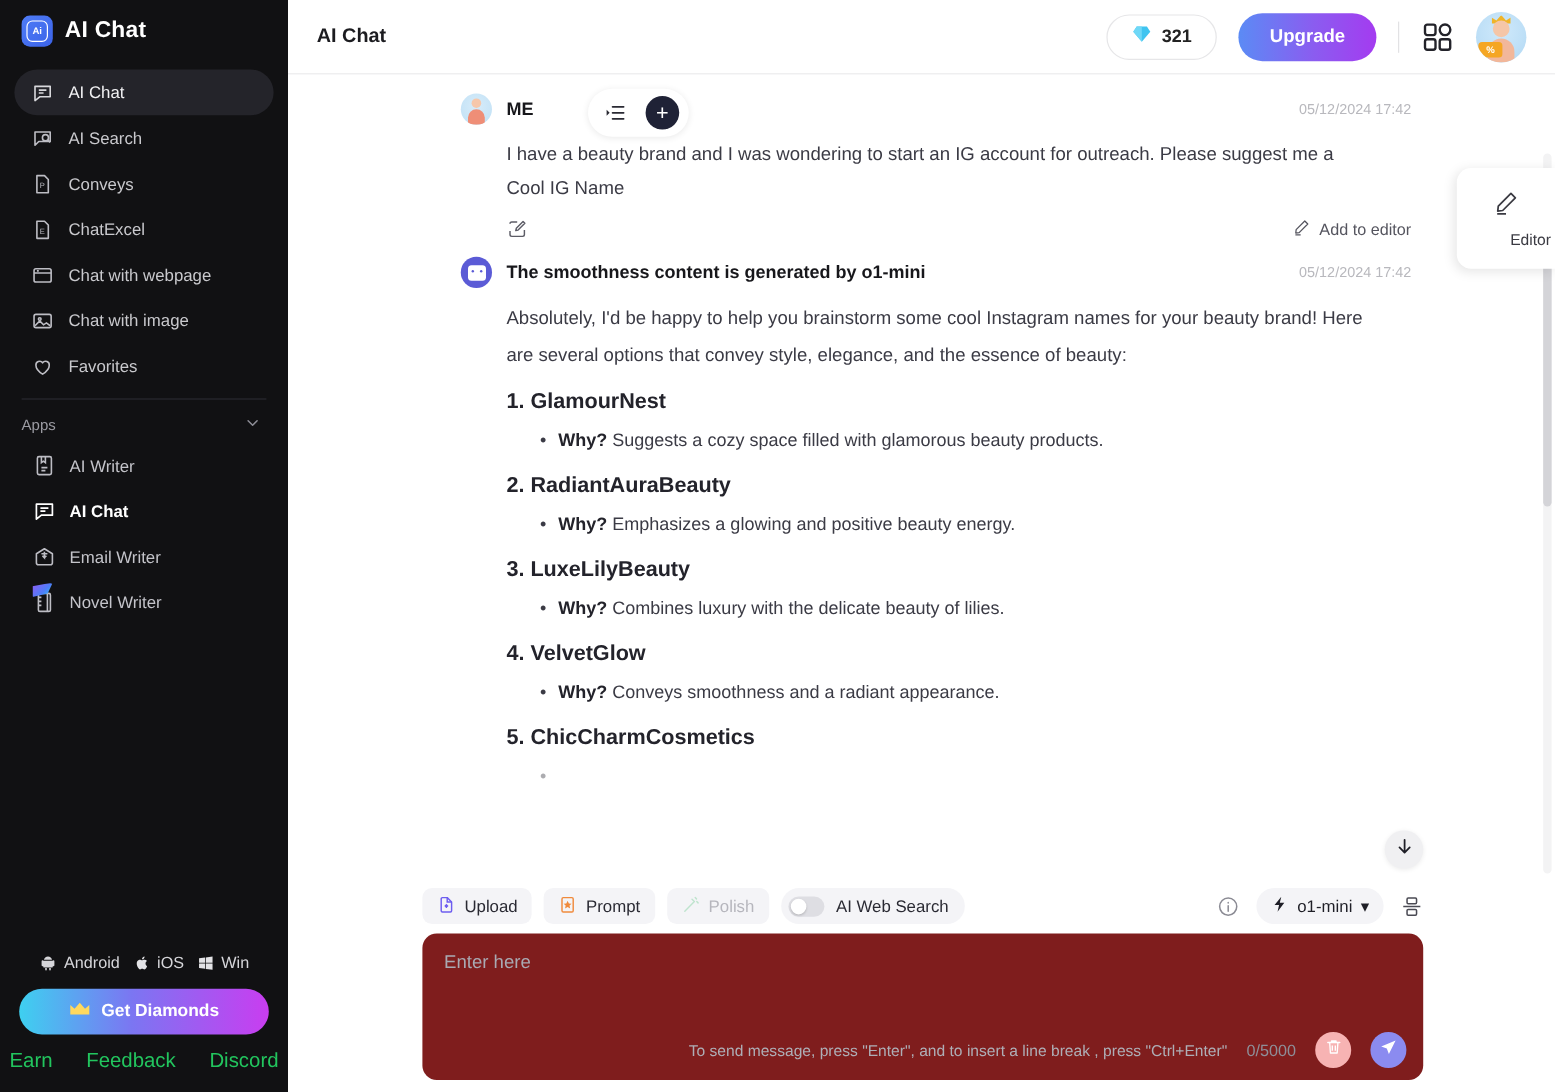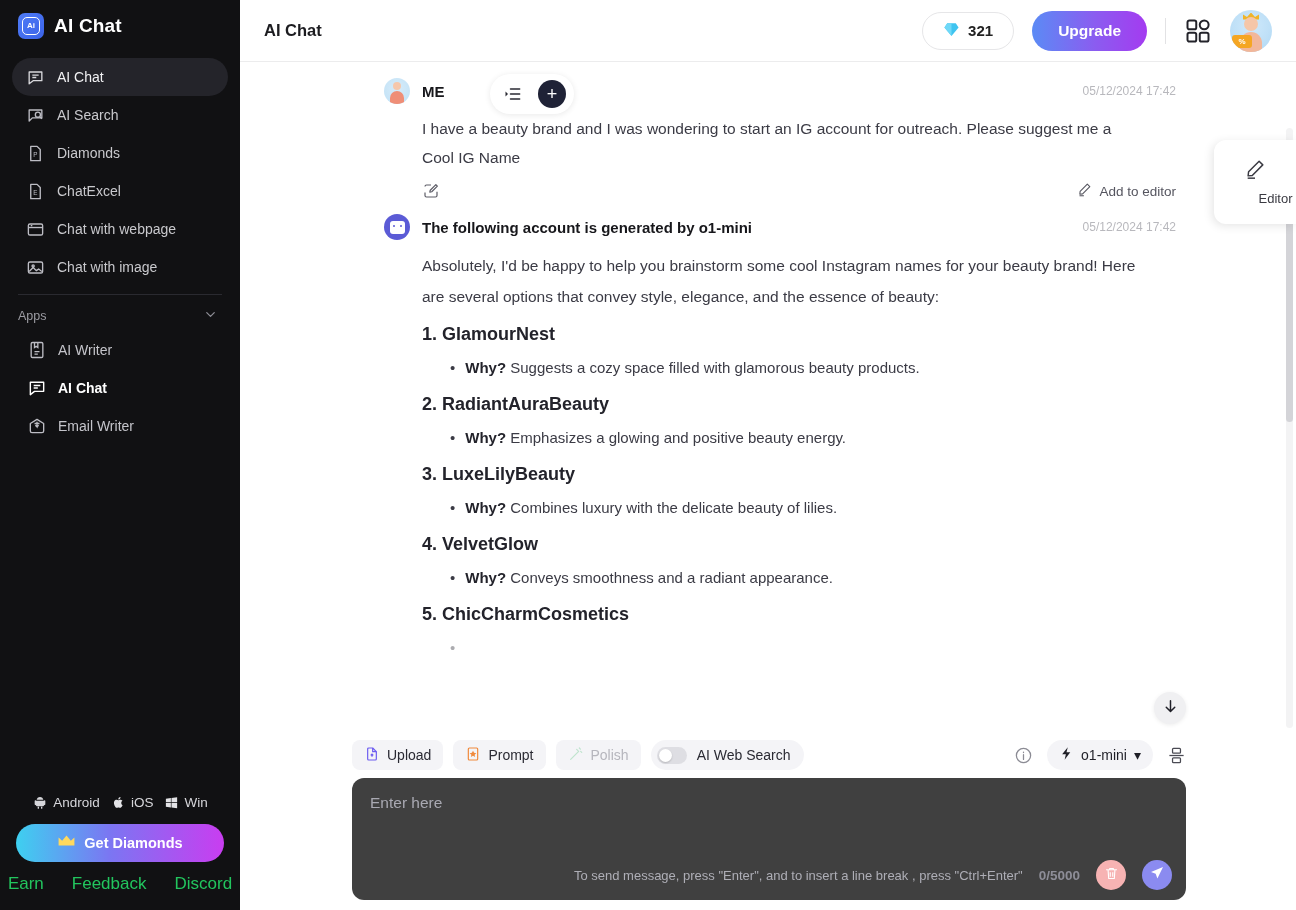--- a/index.html
+++ b/index.html
@@ -215,30 +215,30 @@
   .toggle-chip .t-lbl { font-size: 14px; color: #2a2a33; }
   .tools-right { margin-left: auto; display:flex; align-items:center; gap: 14px; }
   .model-chip {
     display:flex; align-items:center; gap: 7px;
     height: 30px; padding: 0 12px; border-radius: 15px; background:#f4f4f7;
     font-size: 14px; color:#1f1f27; cursor:pointer; font-weight: 500;
   }
   .icon-btn { cursor:pointer; display:flex; align-items:center; justify-content:center; }
 
   .input-box {
-    background: #404040; border-radius: 12px;
+    background: #7f1d1d; border-radius: 12px;
     height: 122px; position: relative; padding: 16px 18px;
   }
   .input-placeholder { font-size: 15.5px; color: #a9a9b2; }
   .input-footer {
     position: absolute; left: 18px; right: 14px; bottom: 10px;
     display: flex; align-items: center; gap: 16px;
   }
   .hint { margin-left: auto; font-size: 13px; color: #aeaeb6; }
-  .counter { font-size: 13.5px; color: #8e8e98; font-weight: bold; }
+  .counter { font-size: 13.5px; color: #8e8e98; }
   .round-btn { width: 30px; height: 30px; border-radius: 50%; display:flex; align-items:center; justify-content:center; cursor:pointer; }
   .round-btn.del { background: #f7b3b3; }
   .round-btn.send { background: #8b8bf0; }
 </style>
 </head>
 <body>
 
 <div class="app">
 
   <aside class="sidebar">
@@ -270,21 +270,21 @@
           </span>
         <span>AI Search</span>
       </div>
       <div class="nav-item">
         <span class="ic">
             <svg width="19" height="19" viewBox="0 0 24 24" fill="none" stroke="#bdbdc4" stroke-width="1.7">
               <path d="M6 3h8l4 4v14H6z" stroke-linejoin="round"></path>
               <text x="9" y="16" font-size="8" fill="#bdbdc4" stroke="none" font-family="sans-serif">P</text>
             </svg>
           </span>
-        <span>Diamonds</span>
+        <span>Conveys</span>
       </div>
       <div class="nav-item">
         <span class="ic">
             <svg width="19" height="19" viewBox="0 0 24 24" fill="none" stroke="#bdbdc4" stroke-width="1.7">
               <path d="M6 3h8l4 4v14H6z" stroke-linejoin="round"></path>
               <text x="9" y="16" font-size="8" fill="#bdbdc4" stroke="none" font-family="sans-serif">E</text>
             </svg>
           </span>
         <span>ChatExcel</span>
       </div>
@@ -300,20 +300,28 @@
       </div>
       <div class="nav-item">
         <span class="ic">
             <svg width="19" height="19" viewBox="0 0 24 24" fill="none" stroke="#bdbdc4" stroke-width="1.7">
               <rect x="3" y="5" width="18" height="14" rx="2"></rect>
               <circle cx="9" cy="10" r="1.4"></circle>
               <path d="M4 17l5-5 4 4 3-2 4 3"></path>
             </svg>
           </span>
         <span>Chat with image</span>
+      </div>
+      <div class="nav-item">
+        <span class="ic">
+            <svg width="19" height="19" viewBox="0 0 24 24" fill="none" stroke="#bdbdc4" stroke-width="1.7">
+              <path d="M12 20s-7-4.6-7-9.2A3.9 3.9 0 0 1 12 8a3.9 3.9 0 0 1 7 2.8C19 15.4 12 20 12 20z" stroke-linejoin="round"></path>
+            </svg>
+          </span>
+        <span>Favorites</span>
       </div>
     </nav>
 
     <div class="divider"></div>
 
     <div class="apps-head">
       <span>Apps</span>
       <span><svg width="15" height="15" viewBox="0 0 24 24" fill="none" stroke="#8d8d96" stroke-width="2">
             <path d="M6 9l6 6 6-6" stroke-linecap="round" stroke-linejoin="round"></path>
           </svg></span>
@@ -340,20 +348,30 @@
         <span>AI Chat</span>
       </div>
       <div class="app-item">
         <span class="ic">
             <svg width="20" height="20" viewBox="0 0 24 24" fill="none" stroke="#bdbdc4" stroke-width="1.6">
               <path d="M4 9l8-5 8 5v9a2 2 0 0 1-2 2H6a2 2 0 0 1-2-2z" stroke-linejoin="round"></path>
               <path d="M9 9h6M12 7v6l-2-2M12 13l2-2"></path>
             </svg>
           </span>
         <span>Email Writer</span>
+      </div>
+      <div class="app-item">
+        <span class="ic">
+          <span class="ribbon"></span>
+          <svg width="20" height="20" viewBox="0 0 24 24" fill="none" stroke="#bdbdc4" stroke-width="1.6">
+              <rect x="6" y="3" width="12" height="18" rx="1.5"></rect>
+              <path d="M6 7h3M6 11h3M6 15h3M15 3v18"></path>
+            </svg>
+        </span>
+        <span>Novel Writer</span>
       </div>
     </div>
 
     <div class="platforms">
       <span class="p">
         <svg width="16" height="16" viewBox="0 0 24 24" fill="#d6d6da">
             <path d="M6 10h12v7a1.5 1.5 0 0 1-1.5 1.5h-9A1.5 1.5 0 0 1 6 17zM4 10.5a1.2 1.2 0 0 1 2.4 0v5a1.2 1.2 0 0 1-2.4 0zM17.6 10.5a1.2 1.2 0 0 1 2.4 0v5a1.2 1.2 0 0 1-2.4 0zM8.5 19h2v2.2a1 1 0 0 1-2 0zM13.5 19h2v2.2a1 1 0 0 1-2 0zM7 8.6c.3-2.3 2.4-4.1 5-4.1s4.7 1.8 5 4.1z"></path>
           </svg>
         <span>Android</span>
       </span>
@@ -459,21 +477,21 @@
               </span>
             </div>
           </div>
         </div>
 
         <div class="msg">
           <div class="msg-head">
             <div class="av bot">
                 <span class="face"></span>
               </div>
-            <div class="msg-author">The following account is generated by o1-mini</div>
+            <div class="msg-author">The smoothness content is generated by o1-mini</div>
             <div class="msg-time">05/12/2024 17:42</div>
           </div>
           <div class="msg-body">
             <div class="ai-para">Absolutely, I'd be happy to help you brainstorm some cool Instagram names for your beauty brand! Here are several options that convey style, elegance, and the essence of beauty:</div>
 
             <div class="ai-h">1. GlamourNest</div>
             <div class="ai-li">
               <span class="dot">•</span>
               <span><b>Why?</b>
               <span>Suggests a cozy space filled with glamorous beauty products.</span></span>

